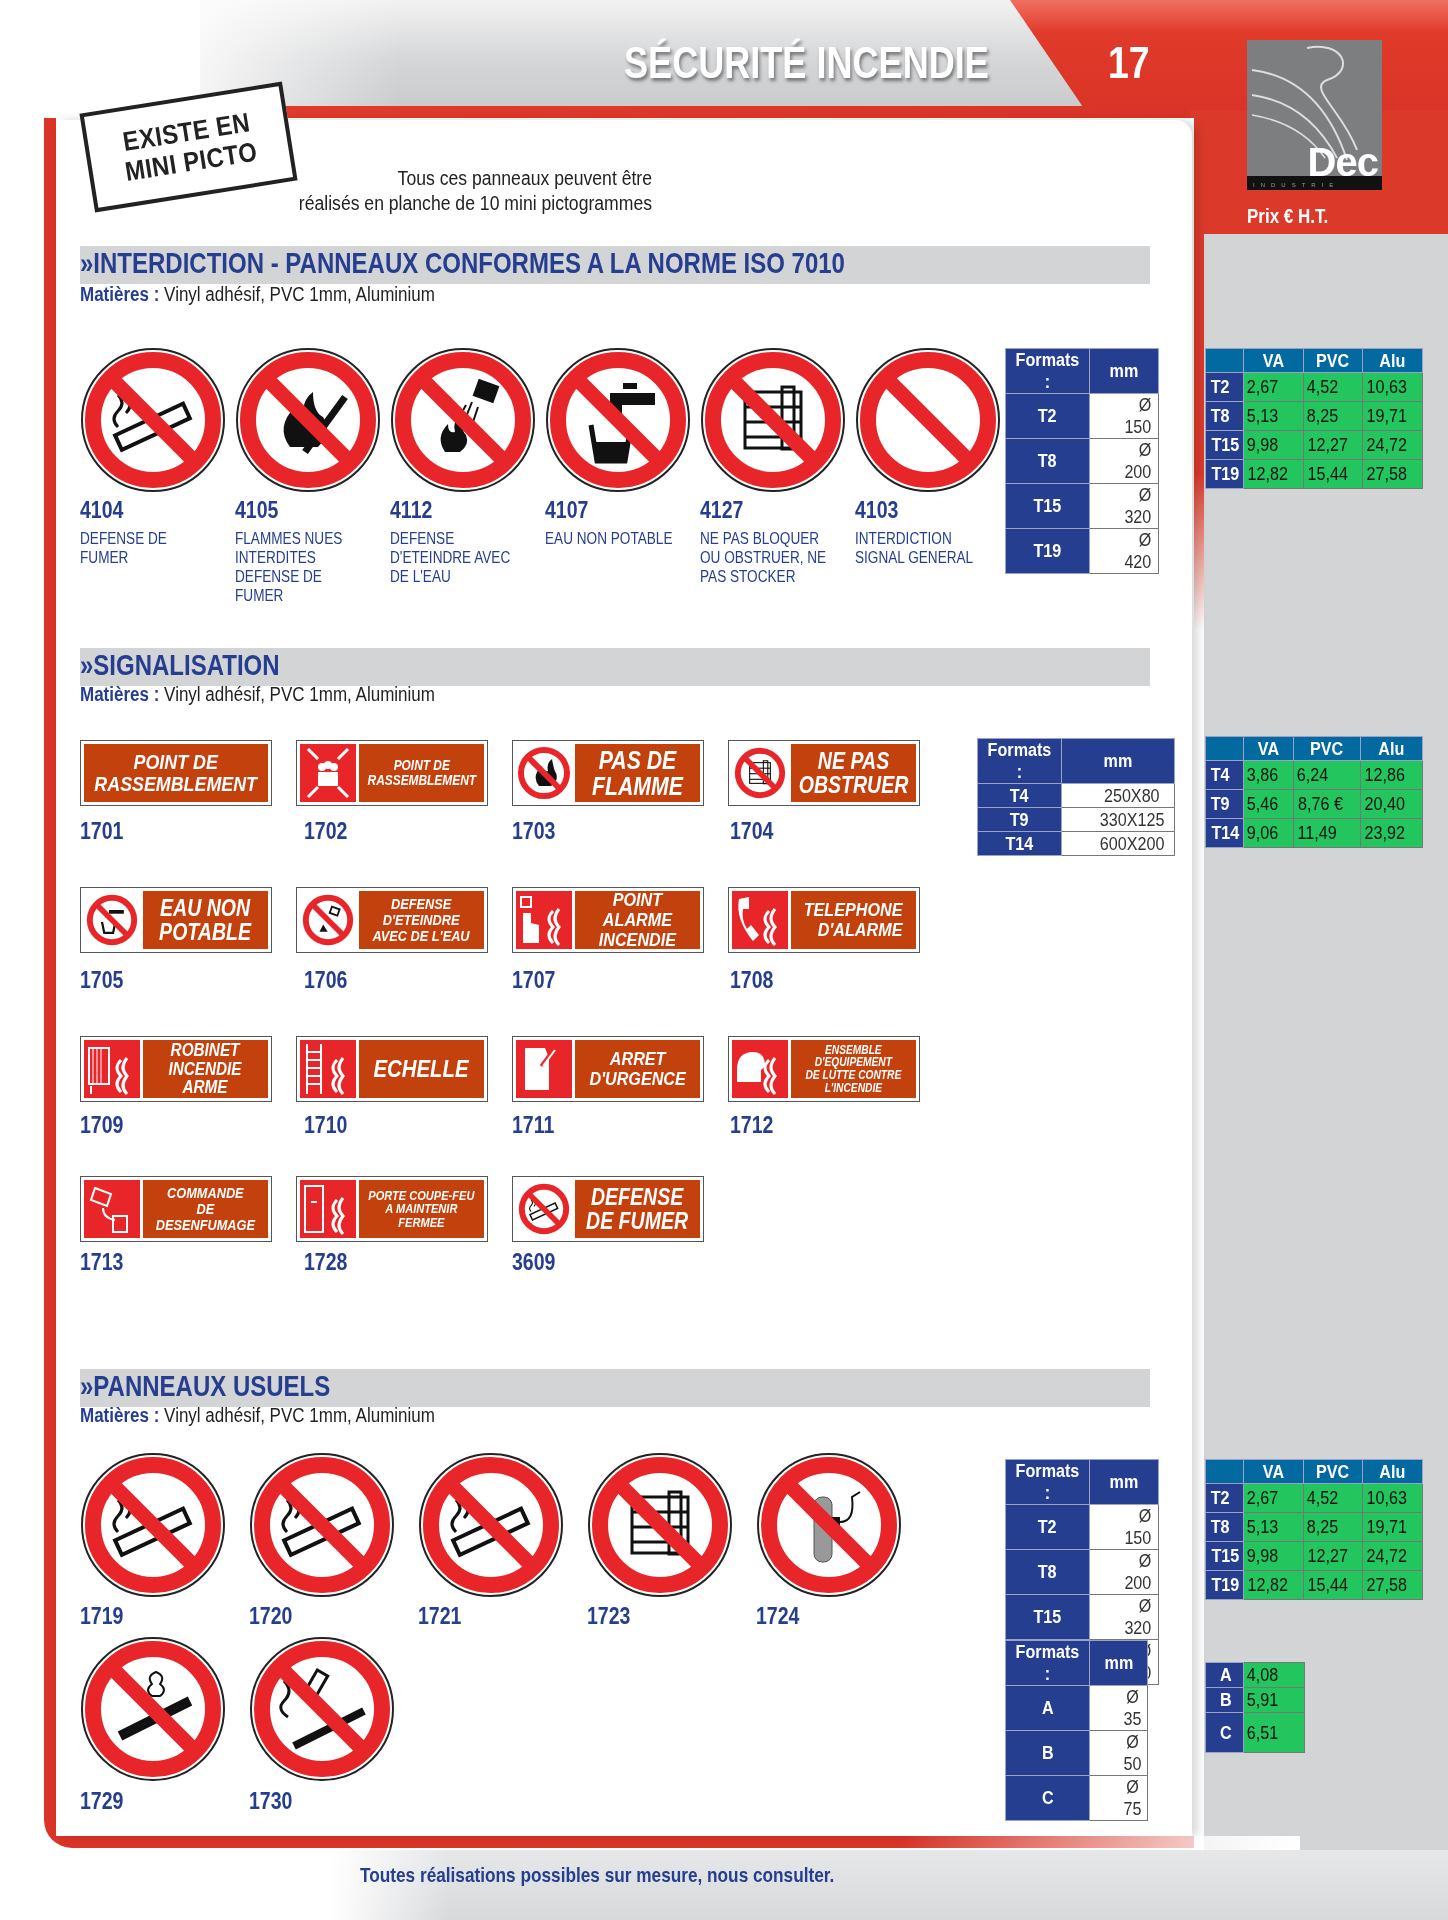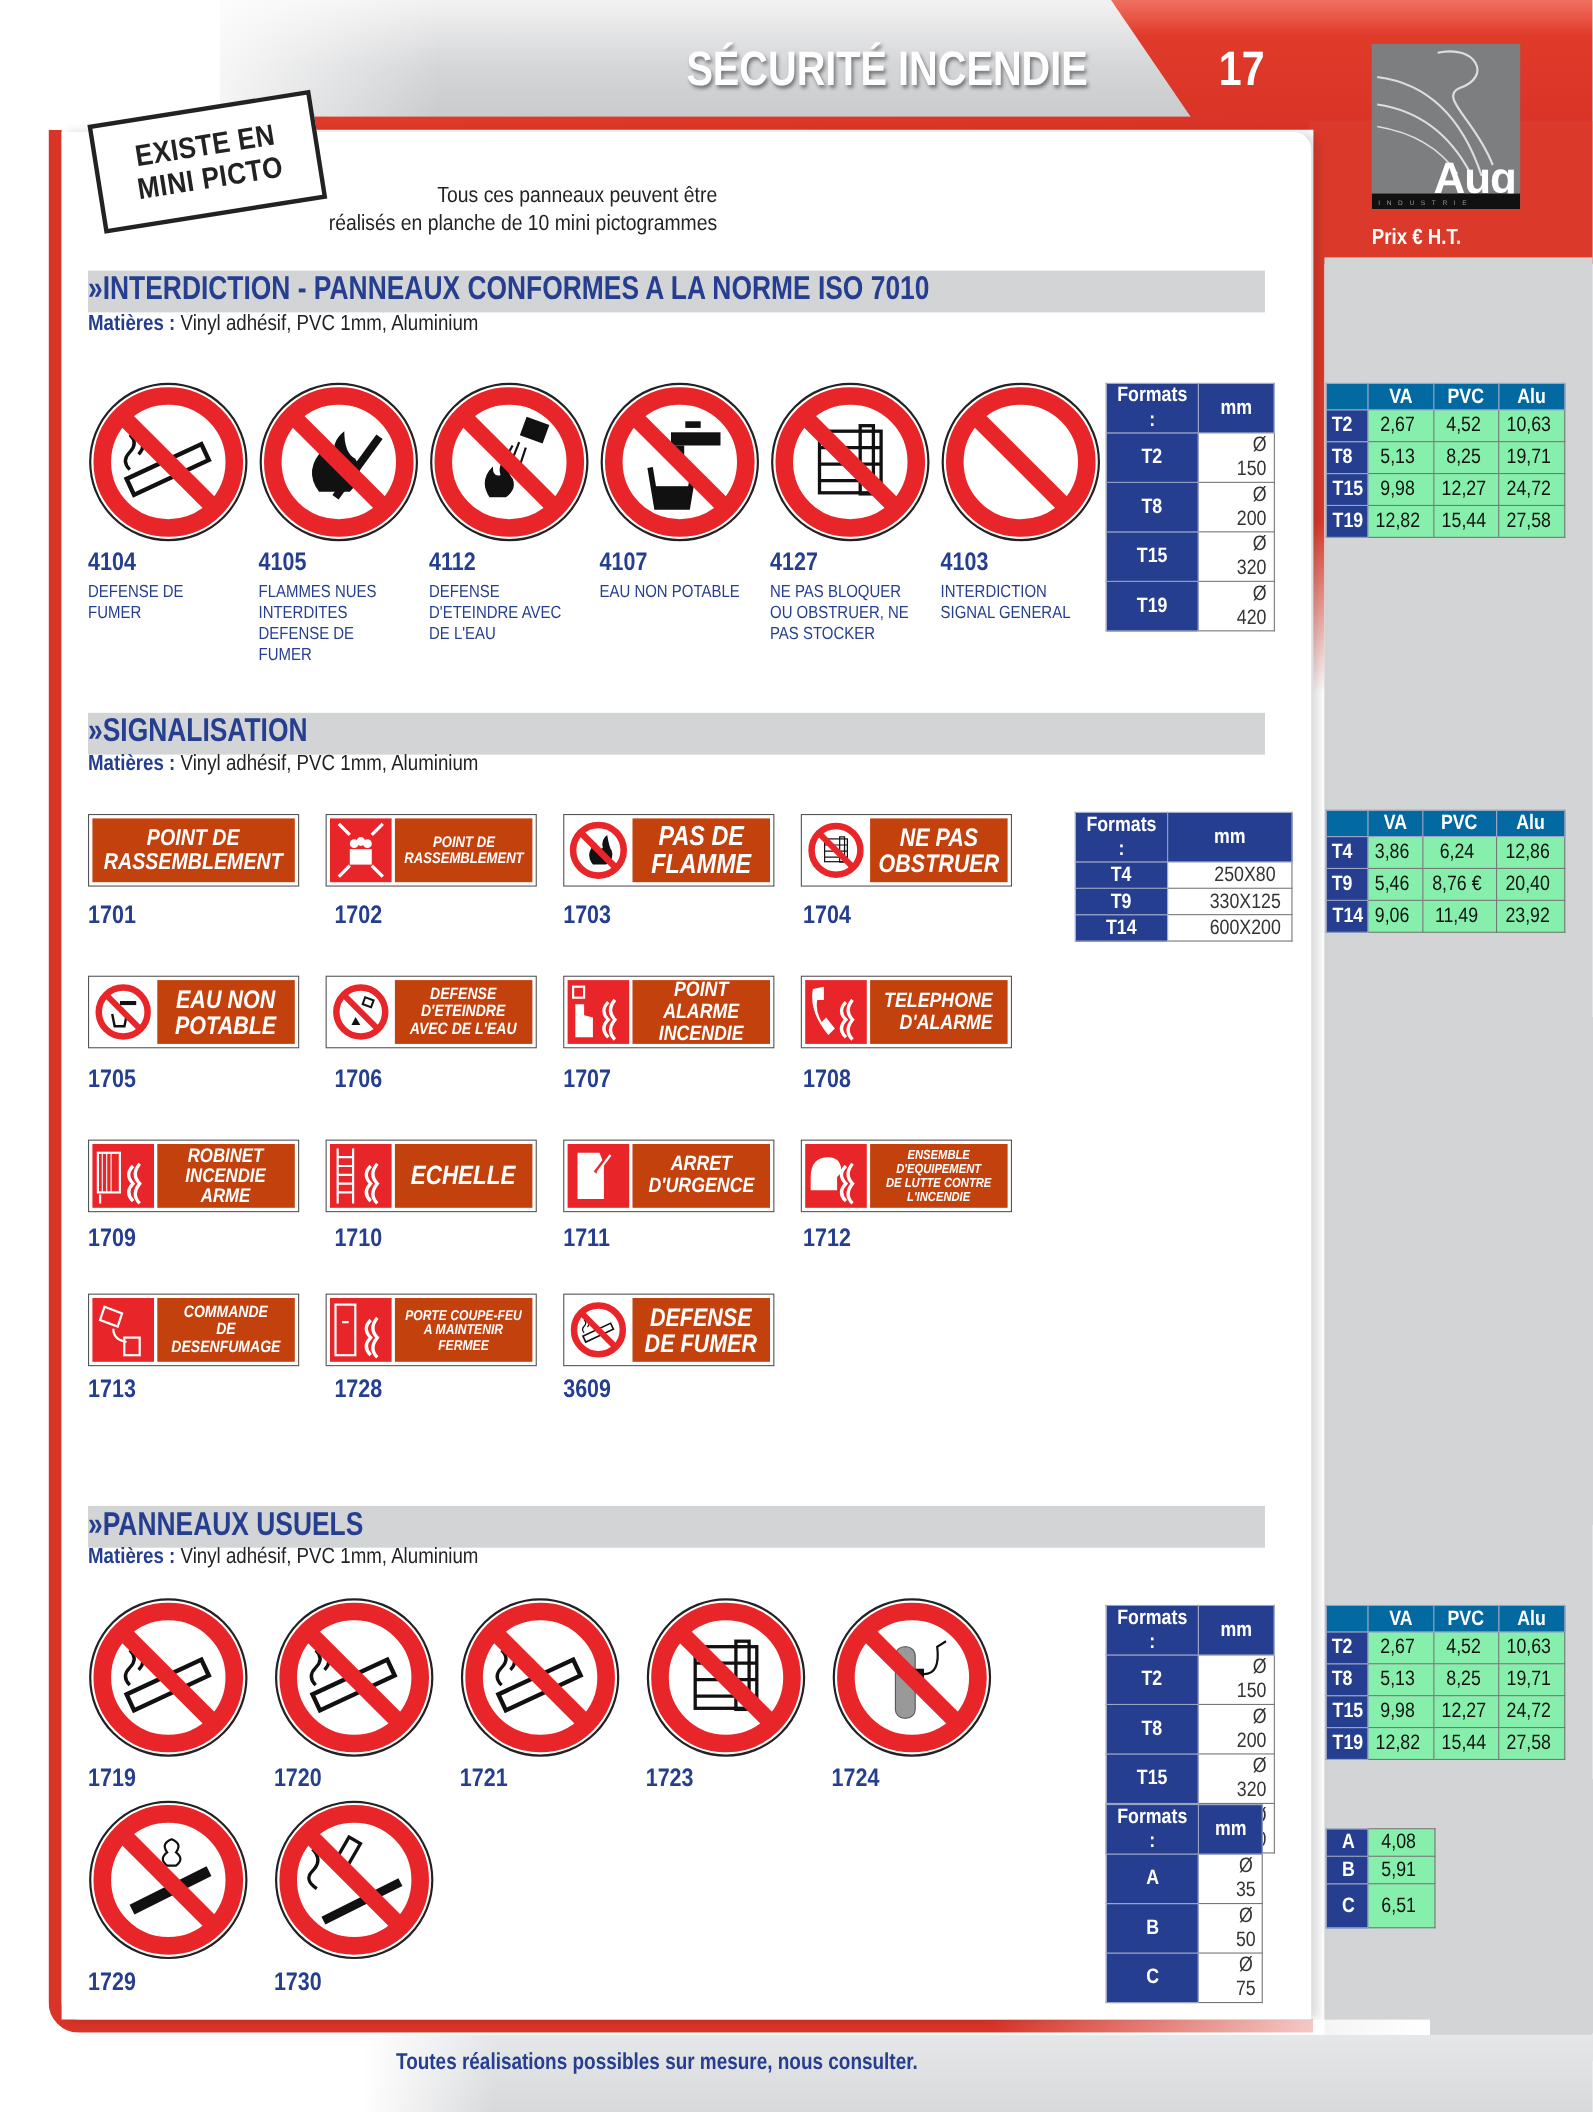--- a/index.html
+++ b/index.html
@@ -73,21 +73,21 @@
 
   
   table { border-collapse: collapse; position: absolute; }
   .fmt th { background: #253e8f; color: #fff; font-weight: bold; font-size: 19px; padding: 0 4px; height: 24px; border: 1px solid #9aa3c4; }
   .fmt td { font-size: 19px; height: 24px; border: 1px solid #777; }
   .fmt td.k { background: #253e8f; color: #fff; font-weight: bold; text-align: center; border-color: #9aa3c4; }
   .fmt td.v { background: #fff; color: #333; text-align: right; padding-right: 4px; padding-left: 32px; }
   .prc th { background: #0369a1; color: #fff; font-weight: bold; font-size: 19px; height: 24px; border: 1px solid #9aa3c4; }
   .prc td { font-size: 19px; height: 29px; border: 1px solid #777; }
   .prc td.k { background: #253e8f; color: #fff; font-weight: bold; padding-left: 3px; border-color: #9aa3c4; }
-  .prc td.v { background: #86efac; color: #111; text-align: center; padding-right: 5px; }
+  .prc td.v { background: #22c55e; color: #111; text-align: left; padding-right: 5px; }
   .tx { display: inline-block; transform: scaleX(0.85); }
 
   #footer-note { position: absolute; left: 360px; top: 1863px; font-size: 21px; font-weight: bold; color: #253e8f; white-space: nowrap;
     transform: scaleX(0.82); transform-origin: left; }
 </style>
 </head>
 <body>
 
 <div id="hdr-gray"></div>
 <div id="hdr-gray-fade"></div>
@@ -105,21 +105,21 @@
 
 <div id="page-title">SÉCURITÉ INCENDIE</div>
 <div id="page-number">17</div>
 <div id="logo">
   <svg width="135" height="150" viewBox="0 0 135 150">
     <path d="M60 8 C 95 0, 110 30, 80 40 C 60 48, 95 70, 110 110" stroke="#ddd" stroke-width="2" fill="none"></path>
     <path d="M5 30 C 45 35, 80 60, 100 120" stroke="#ddd" stroke-width="2" fill="none"></path>
     <path d="M5 55 C 40 60, 70 80, 90 118" stroke="#ddd" stroke-width="2" fill="none"></path>
     <path d="M5 75 C 35 80, 60 92, 78 118" stroke="#ddd" stroke-width="1.5" fill="none"></path>
   </svg>
-  <div id="logo-text">Aug</div>
+  <div id="logo-text">Dec</div>
   <div id="logo-bar"></div>
   <div id="logo-sub">INDUSTRIE</div>
 </div>
 <div id="price-label">Prix € H.T.</div>
 
 <div id="stamp">
   <span>EXISTE EN</span>
   <span>MINI PICTO</span>
 </div>
 <div id="intro">

